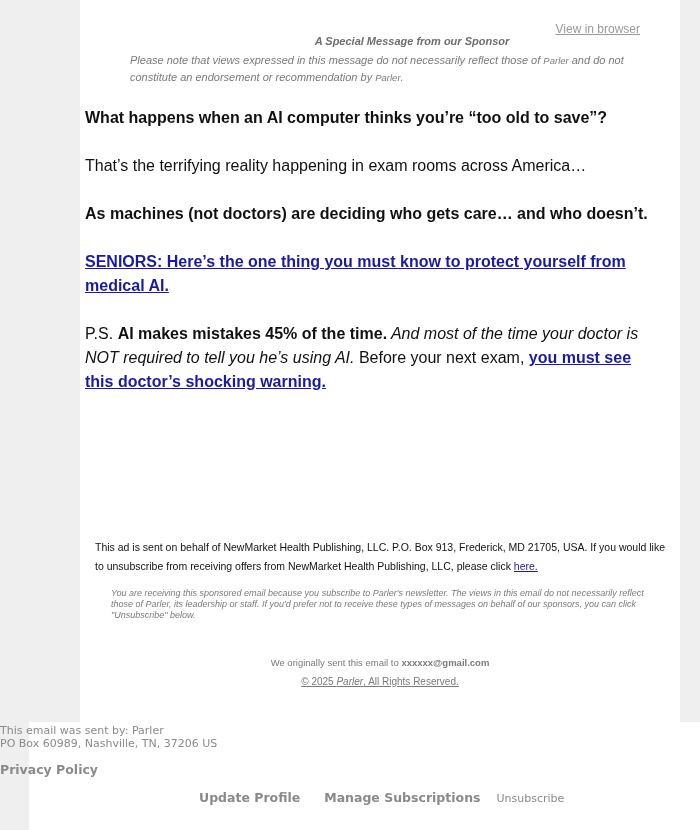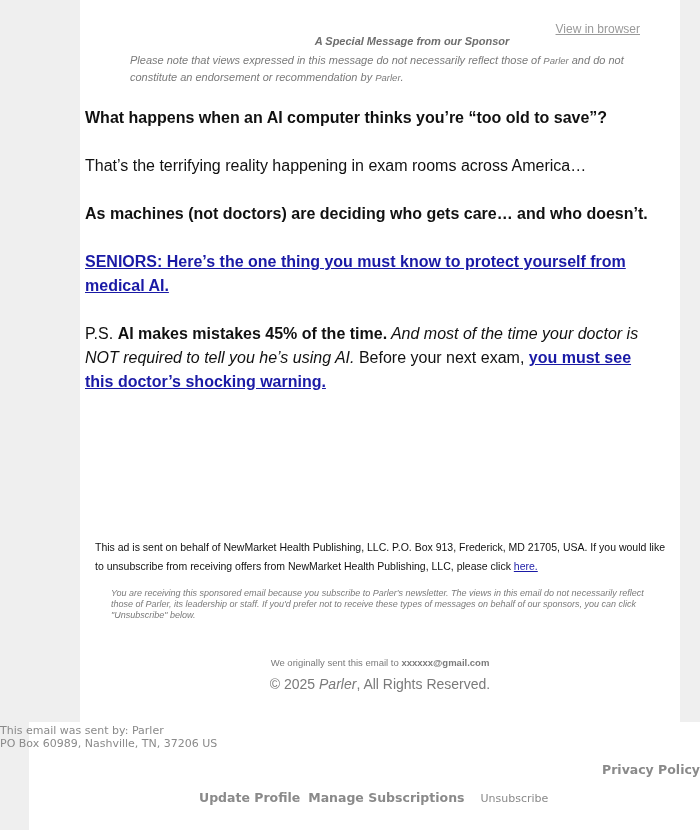--- a/index.html
+++ b/index.html
@@ -108,22 +108,23 @@
       font-size: 9.5px;
       color: #7a7a7a;
     }
     .sent-to b { color: #7a7a7a; }
     .copyright {
       position: absolute;
       left: 0;
       width: 600px;
       top: 676px;
       text-align: center;
-      font-size: 14px;
-      color: #7a7a7a;
+      font-size: 10px;
+      color: #7a7a7a;
+      text-decoration: underline;
     }
     .footer {
       position: absolute;
       left: 29px;
       top: 722px;
       width: 671px;
       height: 108px;
       background: #ffffff;
       font-family: "DejaVu Sans", sans-serif;
       color: #8a8a8a;
@@ -138,39 +139,39 @@
       font-size: 11px;
       line-height: 13px;
       color: #8a8a8a;
     }
     .footer .privacy {
       position: absolute;
       left: 0;
       width: 700px;
       margin-left: -29px;
       top: 40px;
-      text-align: right;
+      text-align: left;
       font-size: 12.5px;
       font-weight: bold;
       color: #8a8a8a;
       cursor: pointer;
     }
     .footer .links {
       position: absolute;
       top: 68px;
       left: 170px;
       font-size: 12.5px;
       white-space: nowrap;
     }
     .footer .links span {
       display: inline-block;
       cursor: pointer;
       color: #8a8a8a;
     }
-    .footer .links .update { font-weight: bold; margin-right: 4px; }
+    .footer .links .update { font-weight: bold; margin-right: 20px; }
     .footer .links .manage { font-weight: bold; margin-right: 12px; }
     .footer .links .unsub { font-size: 11px; font-weight: normal; }
   </style>
 </head>
 <body>
 
 <div class="container">
   <a class="view-browser">View in browser</a>
   <div class="sponsor-title">A Special Message from our Sponsor</div>
   <div class="sponsor-note">

